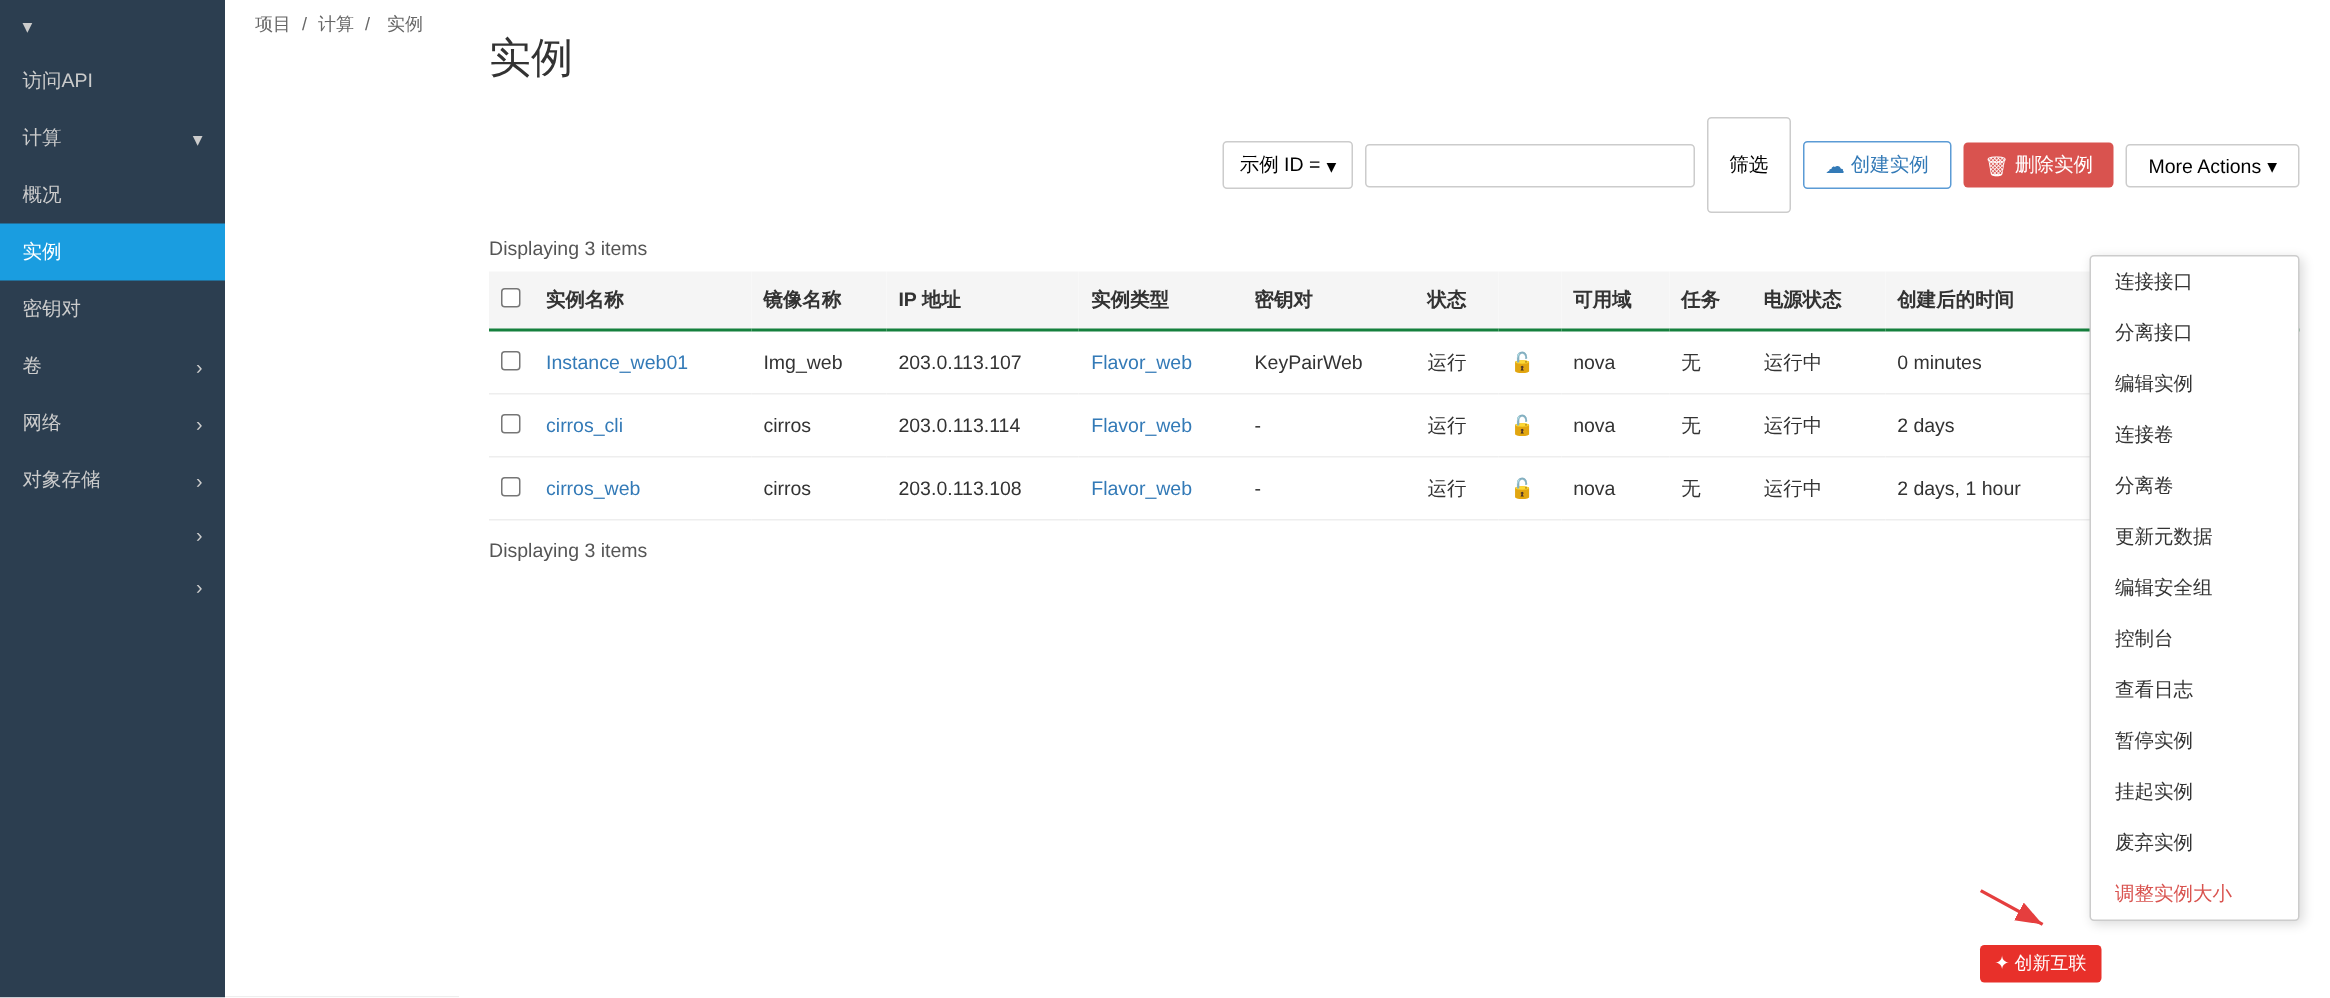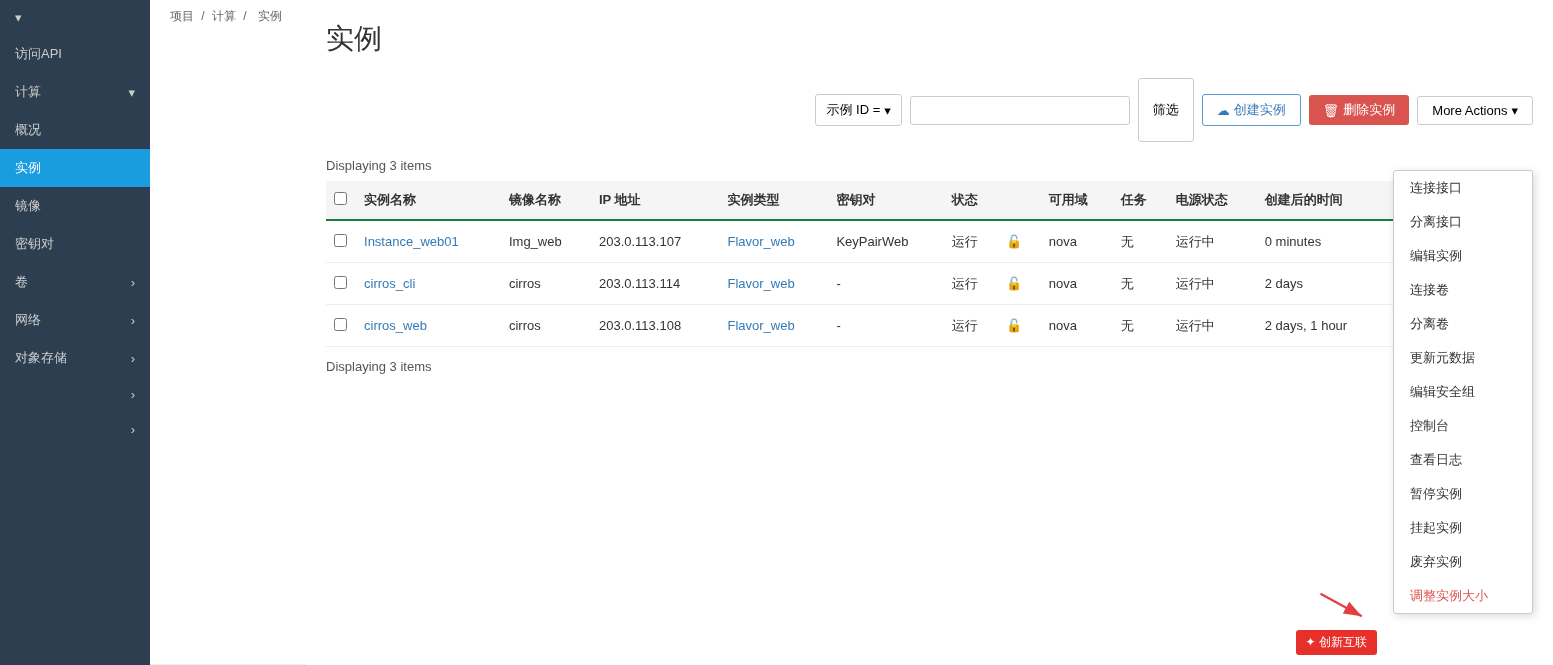--- a/index.html
+++ b/index.html
@@ -220,21 +220,21 @@
       bottom: 40px;
       right: 180px;
       width: 60px;
       height: 40px;
     }
 
     
     .watermark {
       position: absolute;
       bottom: 10px;
-      right: 176px;
+      right: 152px;
       background: #e8302a;
       color: #fff;
       font-size: 12px;
       padding: 4px 10px;
       border-radius: 3px;
       z-index: 200;
     }
   </style>
 </head>
 <body>
@@ -248,23 +248,20 @@
   </div>
   <div class="sidebar-item">
     <span>计算</span>
     <span>▾</span>
   </div>
   <div class="sidebar-item">
     <span>概况</span>
   </div>
   <div class="sidebar-item active">
     <span>实例</span>
-  </div>
-  <div class="sidebar-item">
-    <span>镜像</span>
   </div>
   <div class="sidebar-item">
     <span>密钥对</span>
   </div>
   <div class="sidebar-item">
     <span>卷</span>
     <span>›</span>
   </div>
   <div class="sidebar-item">
     <span>网络</span>

